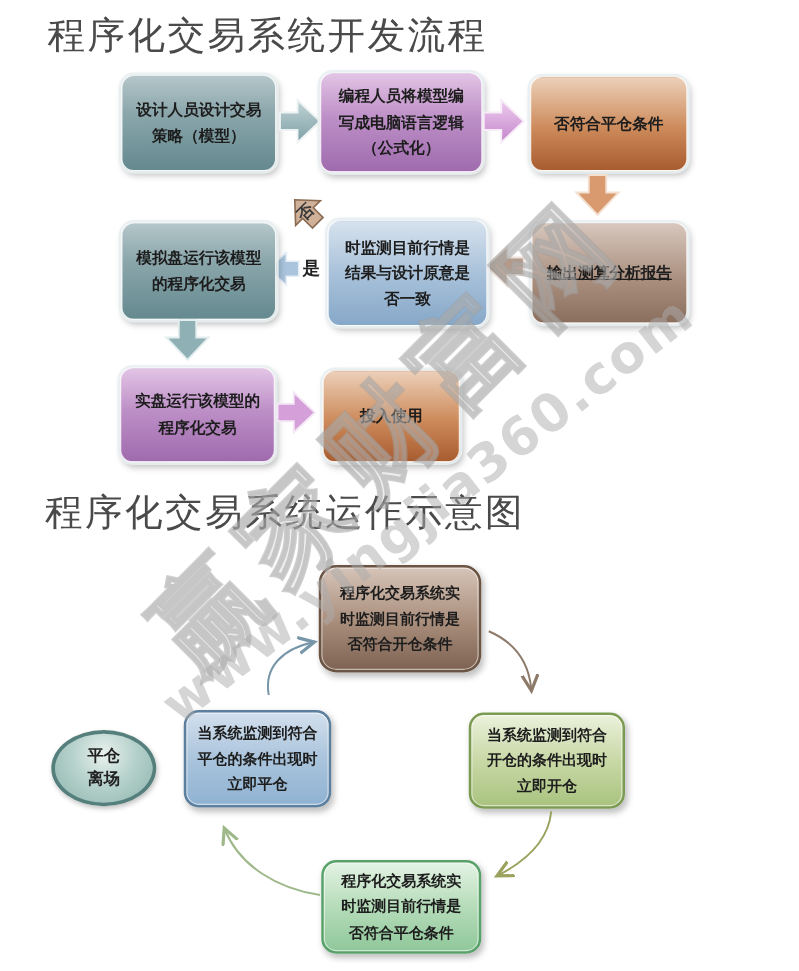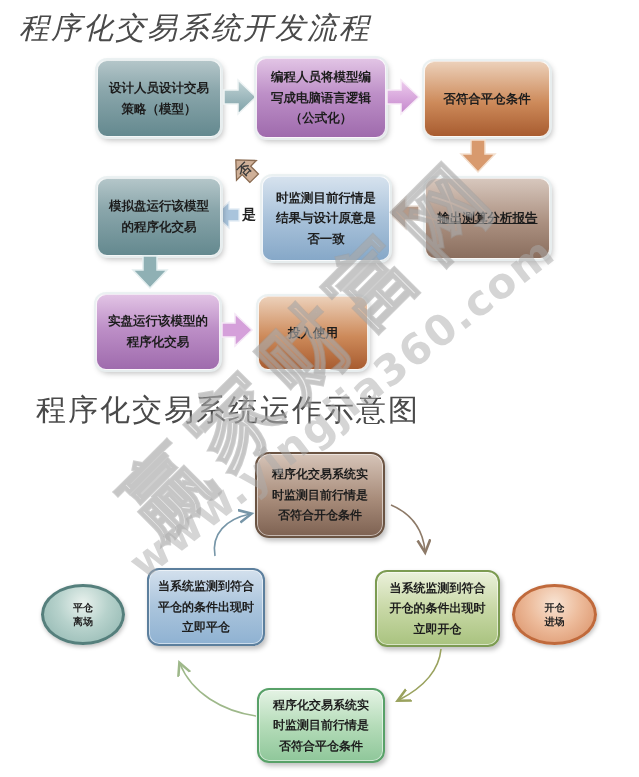--- a/index.html
+++ b/index.html
@@ -1,19 +1,19 @@
 <!DOCTYPE html>
 <html><head>
 <meta charset="utf-8">
 <style>
   html,body{margin:0;padding:0;background:#fff;}
   .canvas{position:relative;width:639px;height:777px;background:#ffffff;overflow:hidden;
           font-family:"DejaVu Sans",sans-serif;}
   .title{position:absolute;font-size:30px;color:#4a4a4a;font-weight:400;letter-spacing:2px;white-space:nowrap;z-index:1;}
-  .t1{left:19px;top:8px;font-style:italic;}
+  .t1{left:38px;top:8px;}
   .t2{left:36px;top:390px;}
 
   .box{position:absolute;display:flex;align-items:center;justify-content:center;text-align:center;
        white-space:pre-line;font-weight:bold;color:#1d1d1d;border-radius:10px;z-index:1;
        font-size:12.5px;line-height:1.65;}
   .soft{border:1px solid rgba(255,255,255,.85);
         box-shadow:0 0 0 2px rgba(233,239,241,.9), 2px 3px 6px rgba(0,0,0,.28);}
   .c-teal{background:linear-gradient(180deg,#b4c6c9 0%,#8aa6ab 40%,#64898f 100%);}
   .c-purple{background:linear-gradient(180deg,#e2c4e5 0%,#bd8fc7 45%,#9f6bad 100%);}
   .c-orange{background:linear-gradient(180deg,#ecd0b9 0%,#cd8a5a 55%,#a85c30 100%);}
@@ -34,21 +34,21 @@
   .c-blue2{background:linear-gradient(180deg,#d3e0ed 0%,#aac4dc 50%,#8fb2d2 100%);border:2px solid #5c7f9d;}
   .c-green2{background:linear-gradient(180deg,#ebf1db 0%,#c8d8a6 50%,#a9c37f 100%);border:2px solid #7c9b52;}
   .c-bgreen{background:linear-gradient(180deg,#e4f3e4 0%,#b5dcb9 50%,#8fc79a 100%);border:2px solid #58a168;}
 
   .b-monopen{left:255px;top:452px;width:126px;height:82px;border-radius:14px;}
   .b-close{left:147px;top:568px;width:114px;height:74px;border-radius:12px;}
   .b-open{left:375px;top:570px;width:121px;height:73px;border-radius:12px;}
   .b-monclose{left:257px;top:688px;width:124px;height:71px;border-radius:12px;}
 
   .ellipse{position:absolute;display:flex;align-items:center;justify-content:center;text-align:center;
-           white-space:pre-line;font-weight:bold;color:#222;font-size:10px;line-height:1.35;z-index:1;
+           white-space:pre-line;font-weight:bold;color:#222;font-size:13px;line-height:1.35;z-index:1;
            border-radius:50%;box-shadow:1px 2px 4px rgba(0,0,0,.25);}
   .e-exit{left:41px;top:584px;width:78px;height:55px;
           background:radial-gradient(ellipse at 50% 30%,#eaf2ee 0%,#b7d2cc 45%,#8db4ae 100%);border:3px solid #557f7c;}
   .e-entry{left:512px;top:584px;width:79px;height:55px;
           background:radial-gradient(ellipse at 50% 30%,#f8e4d4 0%,#edbc9c 45%,#d98e64 100%);border:3px solid #c06a3c;}
 
   .barrow{position:absolute;z-index:1;}
   .rot90{transform:rotate(90deg);}
   .rot180{transform:rotate(180deg);}
   .no-wrap{position:absolute;left:230px;top:152px;width:30px;height:34px;z-index:1;}
@@ -149,22 +149,20 @@
 平仓的条件出现时
 立即平仓</div>
   <div class="box hard c-green2 b-open">当系统监测到符合
 开仓的条件出现时
 立即开仓</div>
   <div class="box hard c-bgreen b-monclose">程序化交易系统实
 时监测目前行情是
 否符合平仓条件</div>
   <div class="ellipse e-exit">平仓
 离场</div>
-  <div class="ellipse e-entry">开仓
-进场</div>
 
   <svg class="curves">
     <defs>
       <marker id="ah1" markerWidth="10" markerHeight="10" refX="7" refY="4.5" orient="auto">
         <path d="M0,0.5 L8,4.5 L0,8.5" fill="none" stroke="#7796a8" stroke-width="1.6"></path>
         </marker>
       <marker id="ah2" markerWidth="10" markerHeight="10" refX="7" refY="4.5" orient="auto">
         <path d="M0,0.5 L8,4.5 L0,8.5" fill="none" stroke="#8d7a68" stroke-width="1.6"></path>
         </marker>
       <marker id="ah3" markerWidth="10" markerHeight="10" refX="7" refY="4.5" orient="auto">

